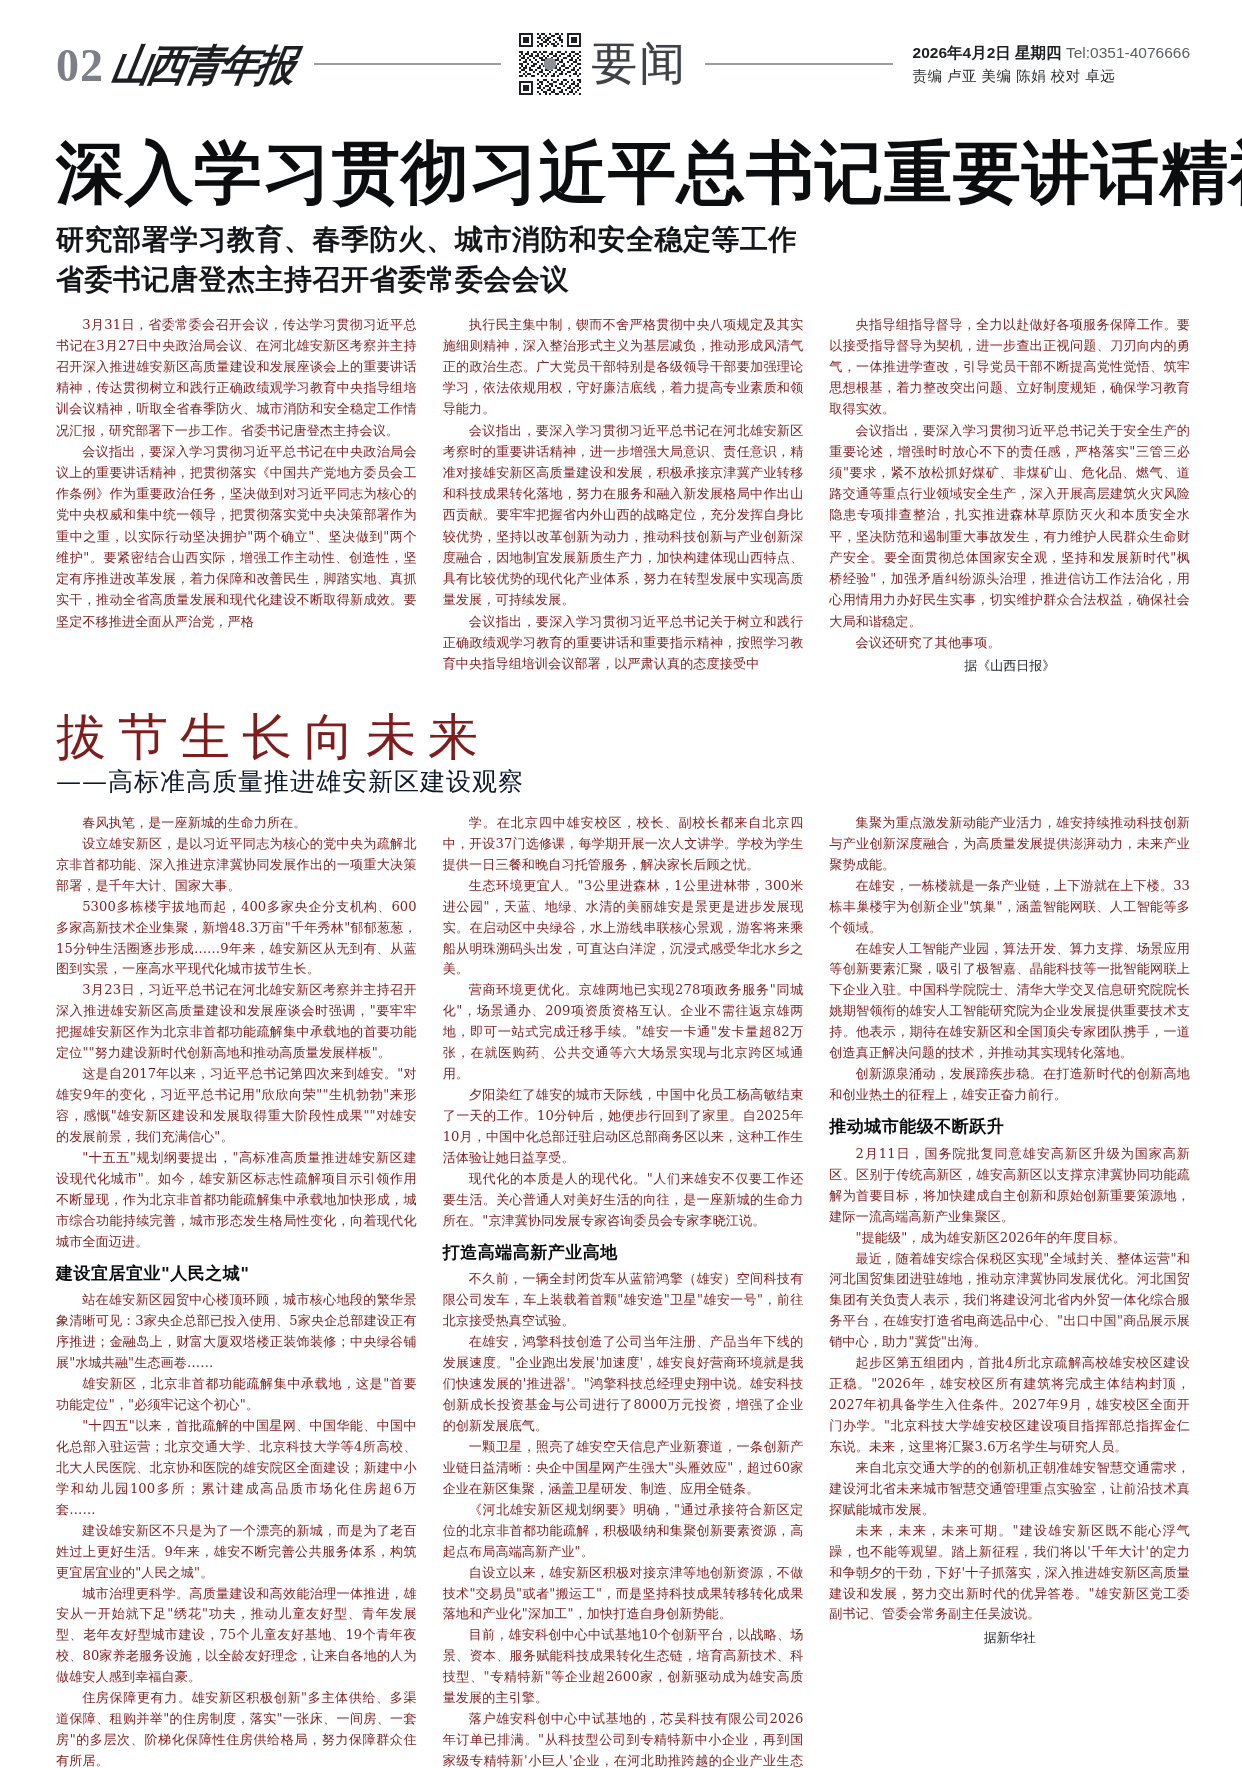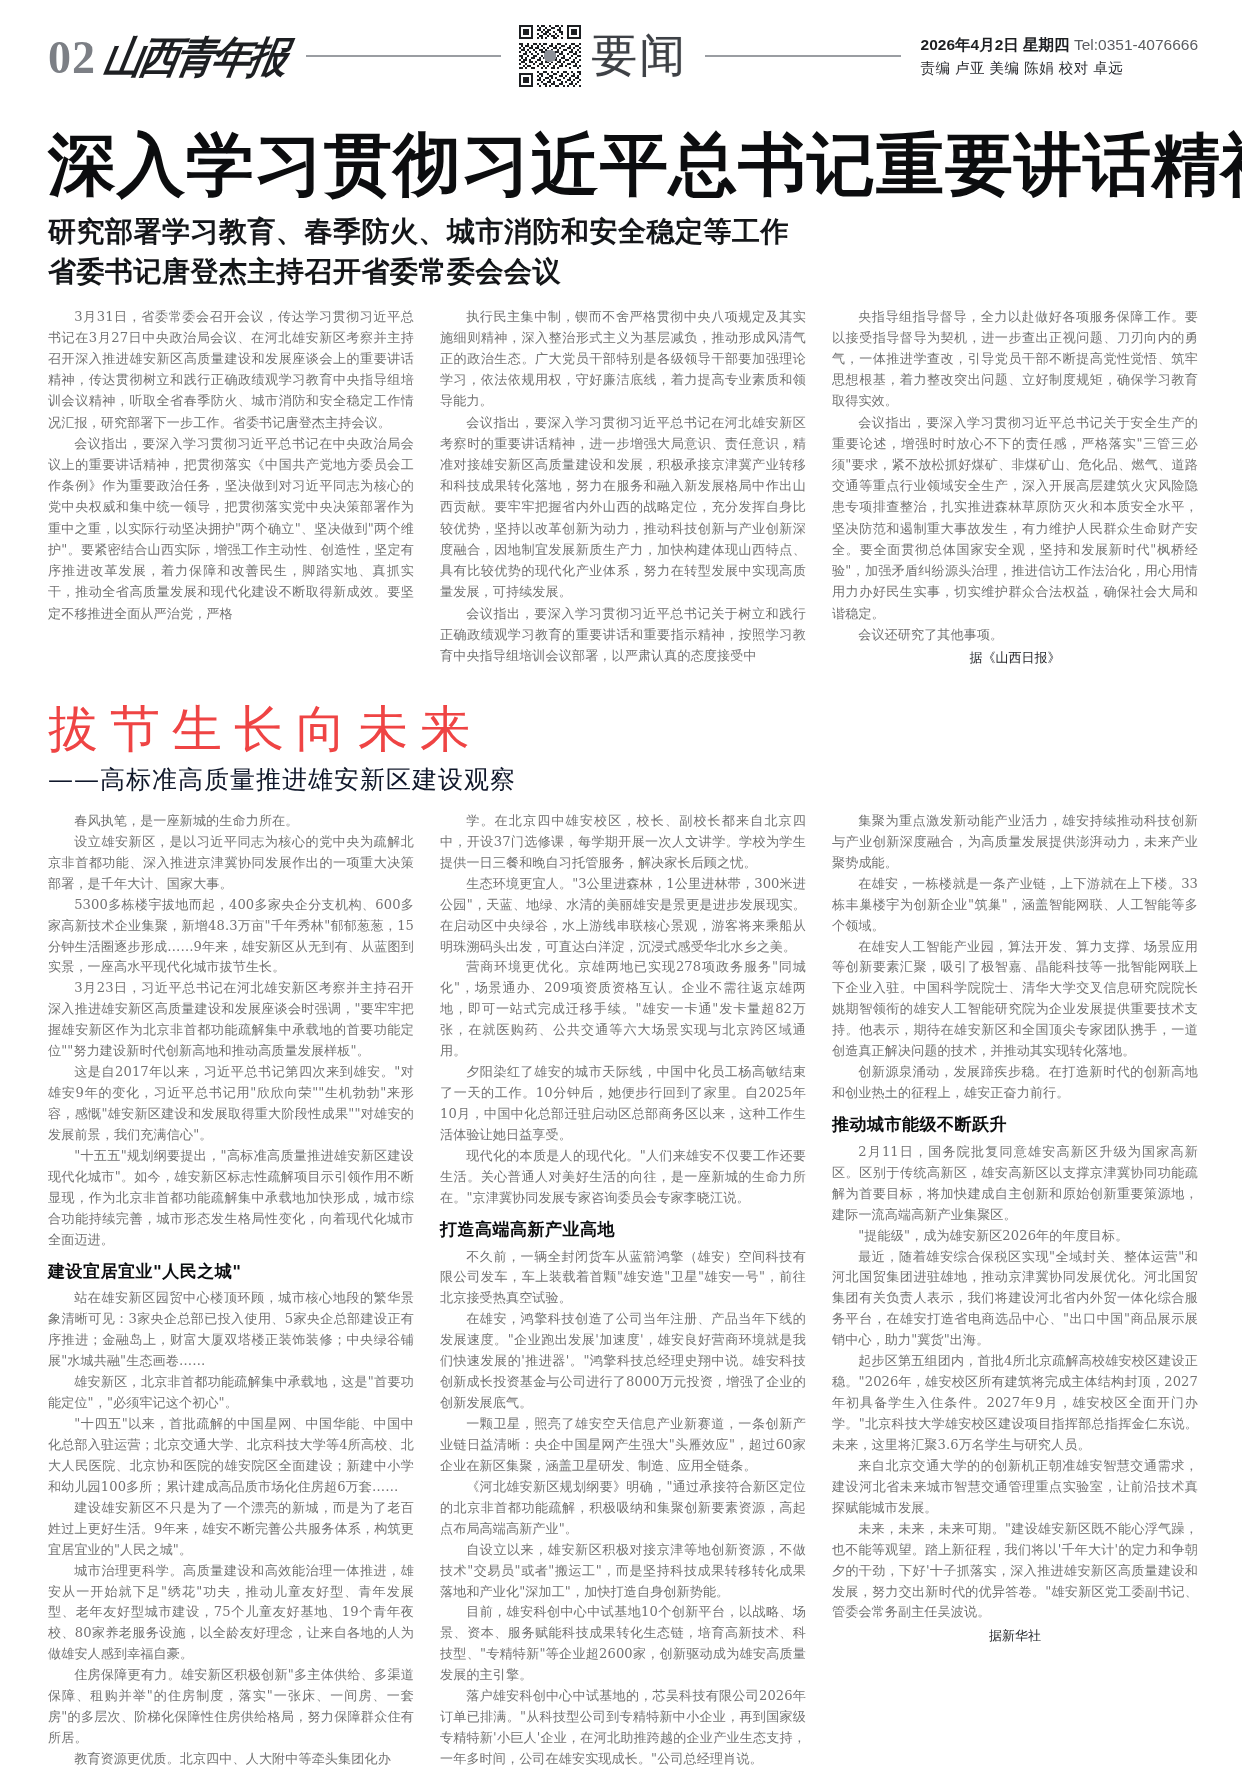--- a/index.html
+++ b/index.html
@@ -12,21 +12,21 @@
     height: 1768px;
     font-family: "Liberation Serif", "DejaVu Serif", serif;
     color: #17181a;
     position: relative;
     overflow: hidden;
   }
   .page {
     width: 1242px;
     height: 1768px;
     position: relative;
-    padding: 0;
+    padding: 8px;
     box-sizing: border-box;
   }
 
   
   .masthead {
     position: relative;
     height: 112px;
     display: flex;
     align-items: center;
     padding: 0 44px 0 48px;
@@ -140,21 +140,21 @@
   }
   .col {
     flex: 1 1 0;
     min-width: 0;
   }
   .body-text p {
     margin: 0;
     font-family: "DejaVu Serif", serif;
     font-size: 13.1px;
     line-height: 1.62;
-    color: #737373;
+    color: #7f1d1d;
     text-align: justify;
     text-justify: inter-ideograph;
     text-indent: 2em;
     letter-spacing: 0.1px;
   }
   .attribution {
     margin-top: 4px;
     font-family: "DejaVu Serif", serif;
     font-size: 13px;
     text-align: center;
@@ -164,23 +164,23 @@
   
   .feature {
     padding: 34px 44px 0 48px;
     box-sizing: border-box;
   }
   .feature-headline {
     font-family: "DejaVu Serif", serif;
     font-size: 50px;
     font-weight: 400;
     letter-spacing: 12px;
-    color: #ef4444;
+    color: #7f1d1d;
     line-height: 1.15;
-    margin-bottom: 6px;
+    margin-bottom: 0;
   }
   .feature-sub {
     font-family: "DejaVu Serif", serif;
     font-size: 25px;
     font-weight: 400;
     color: #0f172a;
     letter-spacing: 1px;
     line-height: 1.3;
     margin-bottom: 4px;
   }

